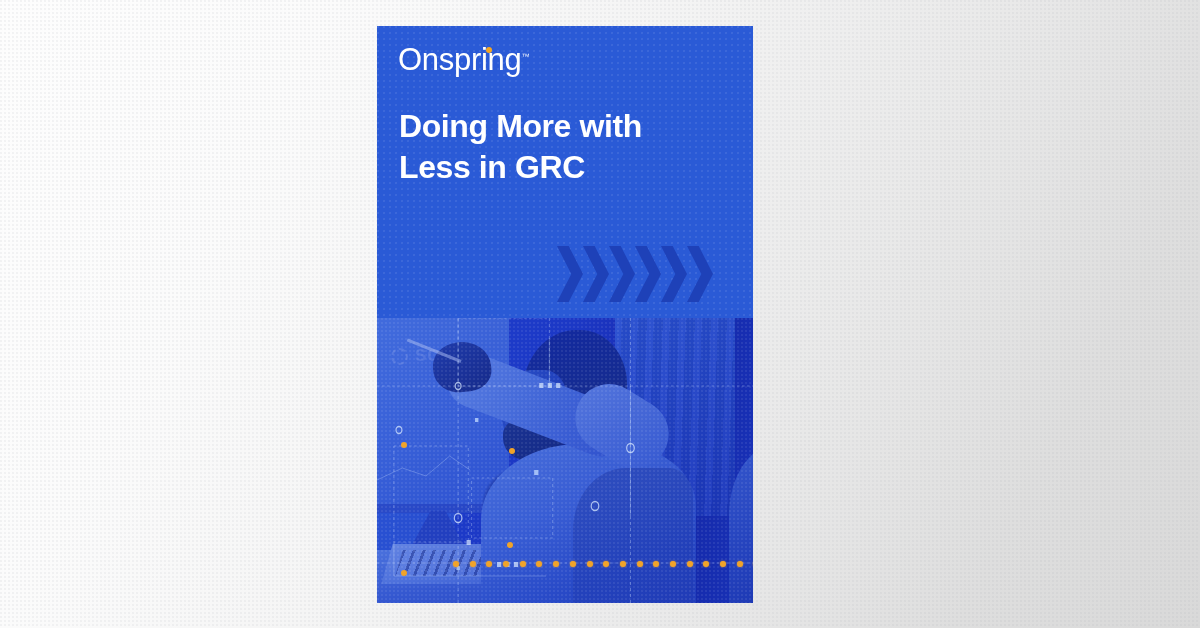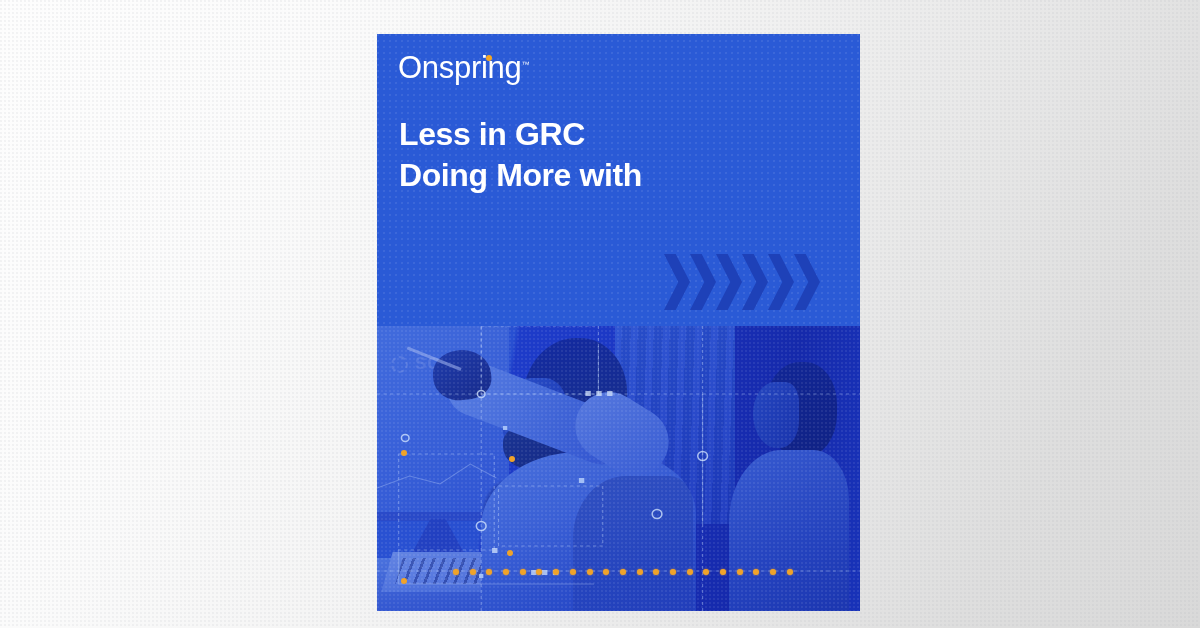--- a/index.html
+++ b/index.html
@@ -27,22 +27,22 @@
     position:absolute; inset:0;
     background-image:
       radial-gradient(circle at 1px 1px, rgba(150,155,165,.16) 0.6px, transparent 0.9px);
     background-size:4px 4px;
     pointer-events:none;
   }
 
   
   #cover {
     position:absolute;
-    left:377px; top:34px;
-    width:483px; height:577px;
+    left:377px; top:26px;
+    width:376px; height:577px;
     overflow:hidden;
     background:#2a5ad6;
     box-shadow:0 0 0 0 rgba(0,0,0,0);
   }
 
   
   .cover-top {
     position:absolute; left:0; top:0;
     width:100%; height:292px;
     background:#2a5ad6;
@@ -361,22 +361,22 @@
 
     <div class="cover-top">
       <div class="dots"></div>
 
       <div class="logo">
         <span>Onspring</span><span class="tm">™</span>
         <span class="dot-i"></span>
       </div>
 
       <div class="headline">
+        <div>Doing More with</div>
         <div>Less in GRC</div>
-        <div>Doing More with</div>
       </div>
 
       <div class="chevrons">
         <span class="chev"></span>
         <span class="chev"></span>
         <span class="chev"></span>
         <span class="chev"></span>
         <span class="chev"></span>
         <span class="chev"></span>
       </div>

